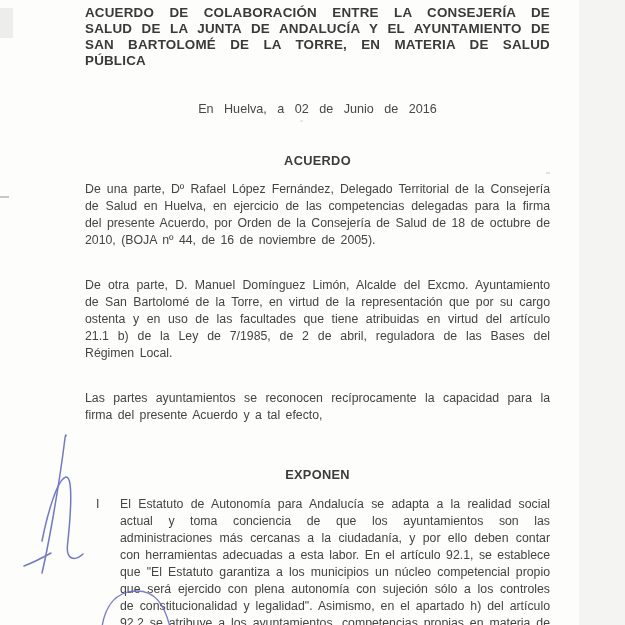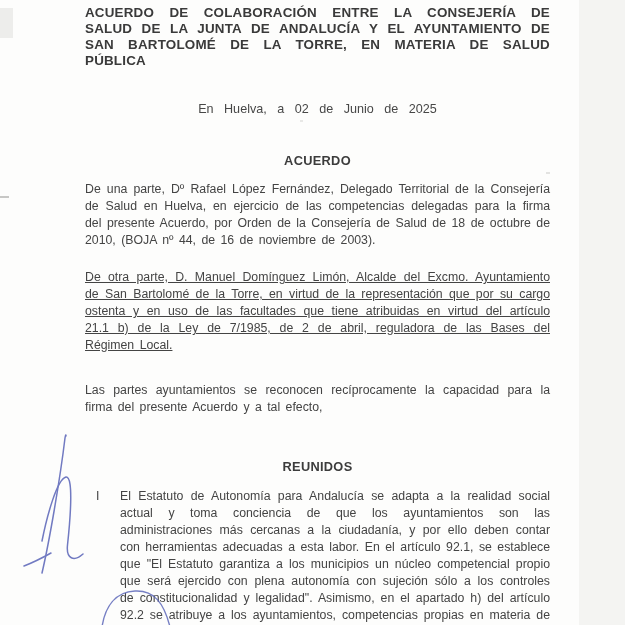--- a/index.html
+++ b/index.html
@@ -46,21 +46,21 @@
   .h-reunidos { margin-top: 37px; }
   .h-exponen { margin-top: 43px; }
   .para {
     font-size: 12.3px;
     line-height: 17px;
     text-align: justify;
     word-spacing: 2px;
     color: #444444;
   }
   .p1 { margin-top: 13px; }
-  .p2 { margin-top: 20px; text-decoration: underline; }
+  .p2 { margin-top: 28px; }
   .p3 { margin-top: 28px; }
   .expone-item {
     display: flex;
     font-size: 12.3px;
     line-height: 17px;
     color: #444444;
   }
   .item-1 { margin-top: 14px; }
   .expone-num {
     width: 35px;
@@ -84,31 +84,31 @@
 </style>
 </head>
 <body>
 
 <div class="page">
 
   <div class="content">
 
     <div class="doc-title">ACUERDO DE COLABORACIÓN ENTRE LA CONSEJERÍA DE SALUD DE LA JUNTA DE ANDALUCÍA Y EL AYUNTAMIENTO DE SAN BARTOLOMÉ DE LA TORRE, EN MATERIA DE SALUD PÚBLICA</div>
 
-    <div class="dateline">En Huelva, a 02 de Junio de 2025</div>
+    <div class="dateline">En Huelva, a 02 de Junio de 2016</div>
 
     <div class="section-heading h-reunidos">ACUERDO</div>
 
-    <div class="para p1">De una parte, Dº Rafael López Fernández, Delegado Territorial de la Consejería de Salud en  Huelva, en ejercicio de las competencias delegadas para la firma del presente Acuerdo, por Orden de la Consejería de Salud de 18 de octubre de 2010, (BOJA nº 44, de 16 de noviembre de 2003).</div>
+    <div class="para p1">De una parte, Dº Rafael López Fernández, Delegado Territorial de la Consejería de Salud en  Huelva, en ejercicio de las competencias delegadas para la firma del presente Acuerdo, por Orden de la Consejería de Salud de 18 de octubre de 2010, (BOJA nº 44, de 16 de noviembre de 2005).</div>
 
     <div class="para p2">De otra parte, D. Manuel Domínguez Limón, Alcalde del Excmo. Ayuntamiento de San Bartolomé de la Torre,  en virtud de la representación que por su cargo ostenta y en uso de las facultades que tiene atribuidas en virtud del artículo 21.1 b) de la Ley de 7/1985, de 2 de abril, reguladora de las Bases del  Régimen Local.</div>
 
     <div class="para p3">Las partes ayuntamientos se reconocen recíprocamente la capacidad para la firma del presente Acuerdo y a tal efecto,</div>
 
-    <div class="section-heading h-exponen">REUNIDOS</div>
+    <div class="section-heading h-exponen">EXPONEN</div>
 
     <div class="expone-item item-1">
       <div class="expone-num">I</div>
       <div class="expone-text">El Estatuto de Autonomía para Andalucía se adapta a la realidad social actual y toma conciencia de que los ayuntamientos son las administraciones más cercanas a la ciudadanía, y por ello deben contar con herramientas adecuadas a esta labor. En el artículo 92.1, se establece que "El Estatuto garantiza a los municipios un núcleo competencial propio que será ejercido con plena autonomía con sujeción sólo a los controles de constitucionalidad y legalidad". Asimismo, en el apartado h) del artículo 92.2 se atribuye a los ayuntamientos, competencias propias en materia de "Cooperación con otras Administraciones públicas para la promoción, defensa y protección del medio ambiente y de la salud pública".</div>
     </div>
 
   </div>
 
   <svg class="ink-svg sig-svg" width="150" height="170" viewBox="0 0 150 170">
     <g fill="none" stroke="#5e68ba" stroke-width="1.5" stroke-linecap="round" opacity="0.88">

